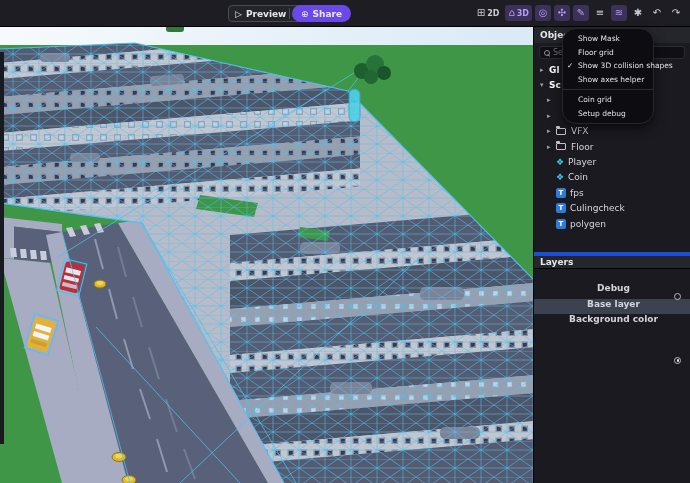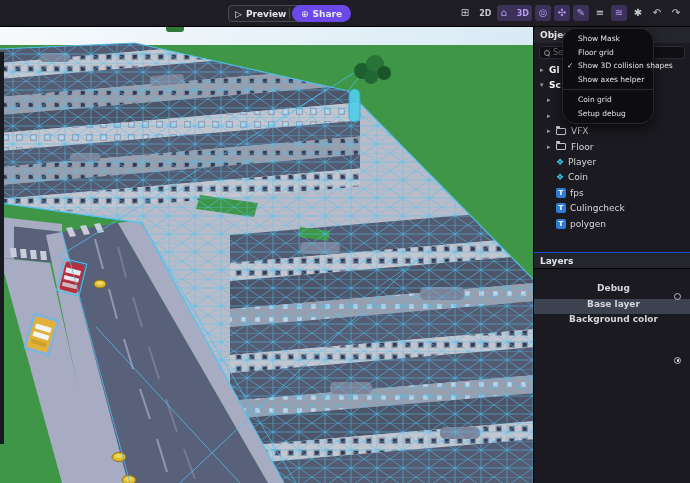--- a/index.html
+++ b/index.html
@@ -8,21 +8,21 @@
 
   
   #toolbar{position:absolute;left:0;top:0;width:690px;height:27px;background:#1d1d23;border-bottom:1px solid #000;z-index:30;}
   .tb-btn{position:absolute;top:5px;height:17px;display:flex;align-items:center;border-radius:4px;color:#e8e8ec;font-size:9px;font-weight:bold;cursor:default;}
   #preview-btn{left:228px;border:1px solid #4a4a52;background:#24242b;padding:0 2px 0 6px;}
   #preview-btn .sep{width:1px;height:11px;background:#4a4a52;margin:0 3px;}
   #share-btn{left:292px;background:#6b48e8;border-radius:9px;padding:0 9px;}
   .tb-glyph{font-size:9px;margin-right:4px;font-weight:normal;}
   #tb-right{position:absolute;right:6px;top:5px;display:flex;align-items:center;gap:3px;}
   .tbtn{height:16px;min-width:16px;display:flex;align-items:center;justify-content:center;border-radius:3px;color:#c9c9d1;font-size:10px;padding:0 3px;}
-  .tbtn .tlabel{font-size:8px;font-weight:bold;margin-left:10px;}
+  .tbtn .tlabel{font-size:8px;font-weight:bold;margin-left:2px;}
   .tbtn.on{background:#3c3158;color:#b49bf2;}
   .tbtn .glyph{line-height:1;}
 
   
   #view-menu{position:absolute;left:562px;top:28px;width:92px;background:#0d0d11;border:1px solid #26262c;border-radius:14px;z-index:40;box-shadow:0 5px 12px rgba(0,0,0,.55);padding:3px 0;}
   .mitem{position:relative;height:13.5px;display:flex;align-items:center;padding-left:15px;color:#e2e2e6;font-size:7.5px;white-space:nowrap;}
   .mitem .mcheck{position:absolute;left:4px;font-size:7.5px;color:#e2e2e6;}
   .mdivider{height:1px;background:#2a2a31;margin:3px 0;}
 
   
@@ -37,21 +37,21 @@
   #tree{margin-top:2px;}
   .trow{height:15.4px;display:flex;align-items:center;padding-left:6px;font-size:9px;color:#d8d9dd;}
   .trow.group{font-weight:bold;color:#fff;}
   .tchev{width:9px;color:#9a9aa5;font-size:7px;flex:0 0 auto;}
   .fold{position:relative;width:10px;height:7px;border:1px solid #c2c3cc;border-radius:1px;margin-right:5px;flex:0 0 auto;}
   .fold::before{content:"";position:absolute;left:-1px;top:-3px;width:4px;height:2px;background:#c2c3cc;border-radius:1px 1px 0 0;}
   .mesh-glyph{color:#3ec6ea;font-size:9px;margin-right:4px;flex:0 0 auto;}
   .ticon{width:10px;height:10px;background:#2e7cd6;border-radius:2px;color:#fff;font-size:7px;font-weight:bold;display:flex;align-items:center;justify-content:center;margin-right:4px;flex:0 0 auto;}
 
   #layers-sec{position:absolute;left:0;top:225px;width:100%;}
-  #layers-header{height:17px;background:#25252c;border-top:1px solid #1d4ed8;border-bottom:1px solid #000;display:flex;align-items:center;padding-left:6px;font-size:9px;font-weight:bold;color:#e5e6e9;}
+  #layers-header{height:17px;background:#25252c;border-top:4px solid #1d4ed8;border-bottom:1px solid #000;display:flex;align-items:center;padding-left:6px;font-size:9px;font-weight:bold;color:#e5e6e9;}
   #layer-list{margin-top:14px;}
   .lrow{height:15.5px;display:flex;align-items:center;padding:0 9px 0 12px;font-size:9px;font-weight:bold;color:#d4d5da;flex-direction:column;}
   .lrow.selected{background:#3d4250;gap:48px;}
   .radio{margin-left:auto;width:7px;height:7px;border:1px solid #b9bac2;border-radius:50%;position:relative;flex:0 0 auto;}
   .radio.on::after{content:"";position:absolute;left:1.5px;top:1.5px;width:2.8px;height:2.8px;background:#e8e8ec;border-radius:50%;}
 
   
   #viewport{position:absolute;left:0;top:27px;width:533px;height:456px;background:#3f9647;}
 </style>
 </head>

